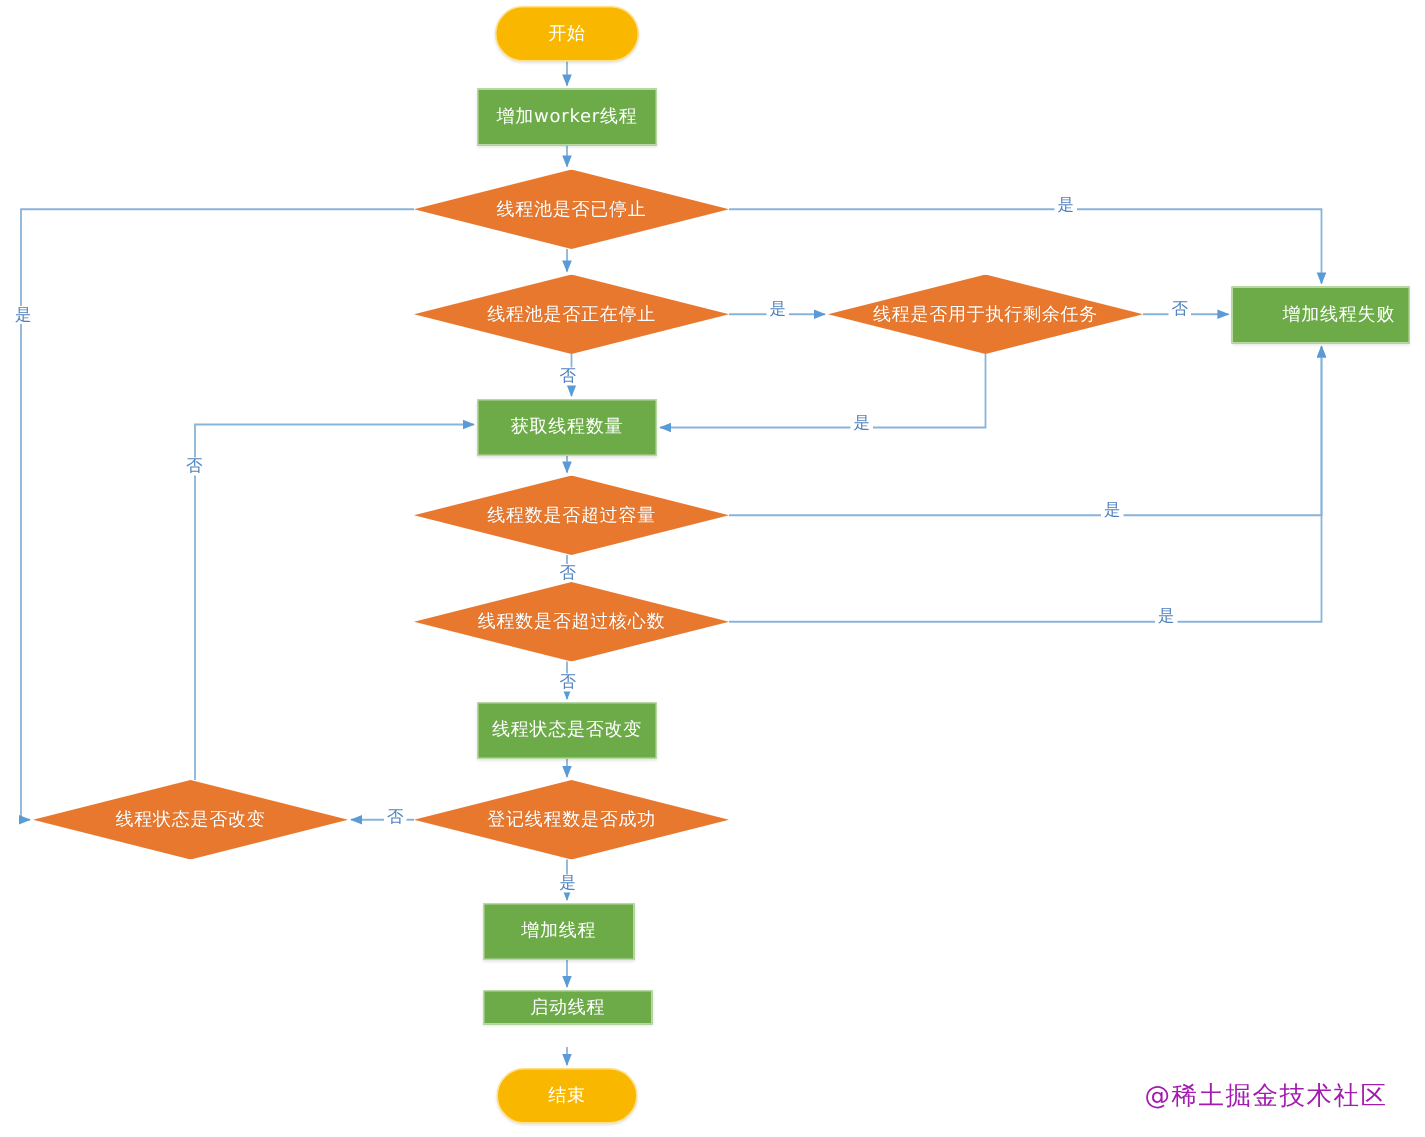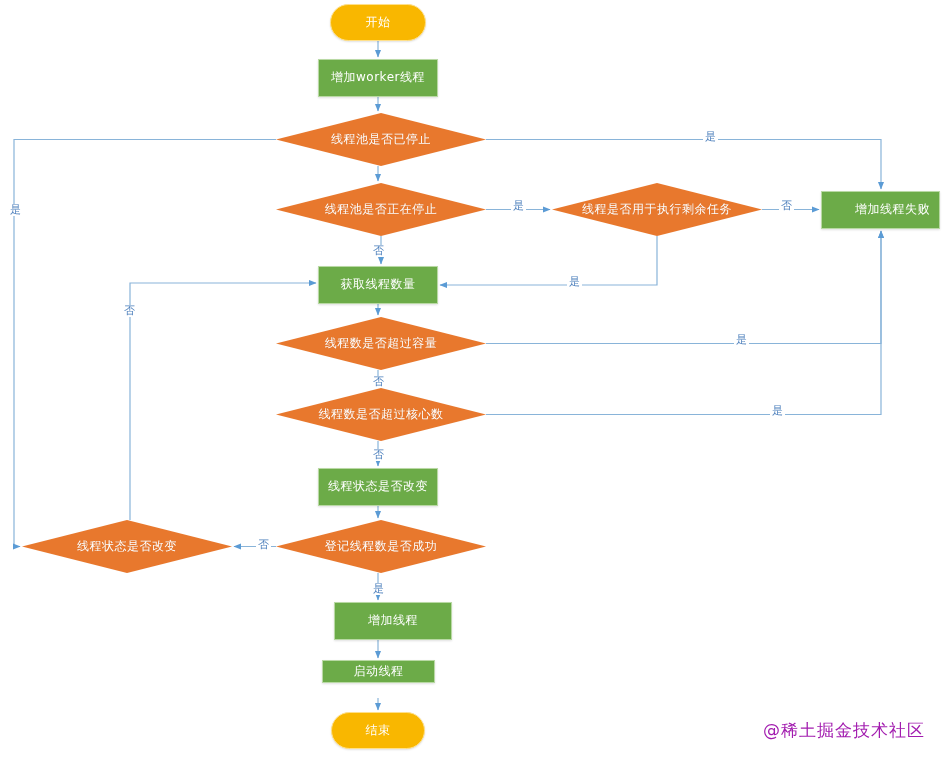--- a/index.html
+++ b/index.html
@@ -176,21 +176,21 @@
   <div class="node decision" style="left:22px;top:520px;width:210px;height:53px;">
     <span class="dshape"></span>
     <span class="dlabel">线程状态是否改变</span>
   </div>
 
   <div class="node decision" style="left:276px;top:520px;width:210px;height:53px;">
     <span class="dshape"></span>
     <span class="dlabel">登记线程数是否成功</span>
   </div>
 
-  <div class="node process" style="left:334px;top:602px;width:118px;height:38px;">
+  <div class="node process" style="left:322px;top:602px;width:101px;height:38px;">
     <span class="plabel">增加线程</span>
   </div>
 
   <div class="node process" style="left:322px;top:660px;width:113px;height:23px;font-family:Liberation Serif, serif;">
     <span class="plabel">启动线程</span>
   </div>
 
   <div class="node terminal" style="left:331px;top:712px;width:94px;height:37px;">
     <span class="plabel">结束</span>
   </div>

